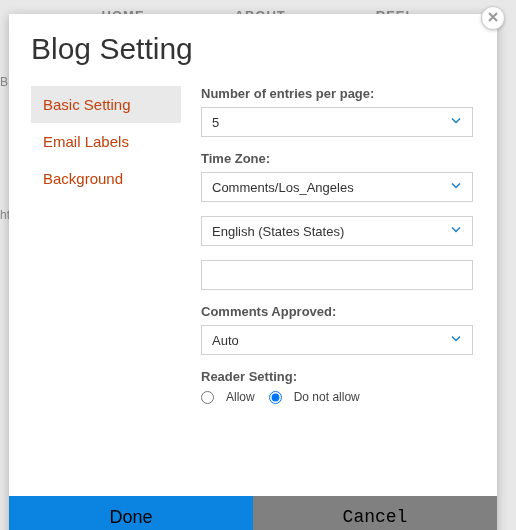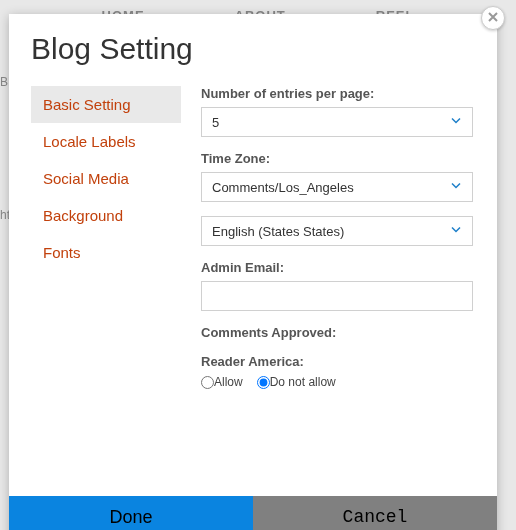--- a/index.html
+++ b/index.html
@@ -15,21 +15,21 @@
 .sidebar-item { padding: 10px 12px; font-size: 15px; color: #c2410c; cursor: pointer; }
 .sidebar-item.active { background: #e9e9e9; }
 .main { flex: 1; padding: 8px 24px 0 20px; }
 .field { margin-bottom: 14px; }
 .label { font-size: 13px; font-weight: bold; color: #555; margin-bottom: 6px; }
 .select-wrap { position: relative; border: 1px solid #d0d0d0; height: 30px; display: flex; align-items: center; padding: 0 10px; font-size: 13px; color: #333; cursor: pointer; background: #fff; }
 .select-wrap .chev { position: absolute; right: 10px; top: 50%; transform: translateY(-50%); }
 .input-wrap { border: 1px solid #d0d0d0; height: 30px; background: #fff; }
 .input-wrap input { border: none; width: 100%; height: 100%; padding: 0 10px; font-size: 13px; outline: none; }
 .radio-row { display: flex; align-items: center; gap: 14px; font-size: 12px; color: #444; margin-top: 4px; }
-.radio-opt { display: flex; align-items: center; gap: 0; }
+.radio-opt { display: flex; align-items: center; gap: 12px; }
 .radio-opt input { margin: 0; }
 .footer { position: absolute; left: 0; right: 0; bottom: 0; height: 42px; display: flex; }
 .btn { flex: 1; border: none; color: #000000; font-size: 18px; cursor: pointer; }
 .btn-primary { background: #0a84e0; }
 .btn-secondary { background: #808080; font-family: Liberation Mono, monospace; }
 .chev svg { width: 12px; height: 12px; }
 </style>
 </head>
 <body>
 
@@ -48,24 +48,22 @@
           <path d="M2 2 L10 10 M10 2 L2 10" stroke="#999" stroke-width="2" fill="none"></path>
         </svg>
     </span>
   </div>
 
   <div class="title">Blog Setting</div>
 
   <div class="content">
     <div class="sidebar">
       <div class="sidebar-item active"><span>Basic Setting</span></div>
-      <div class="sidebar-item"><span>Locale Labels</span></div>
-      <div class="sidebar-item"><span>Social Media</span></div>
+      <div class="sidebar-item"><span>Email Labels</span></div>
       <div class="sidebar-item"><span>Background</span></div>
-      <div class="sidebar-item"><span>Fonts</span></div>
     </div>
 
     <div class="main">
 
       <div class="field">
         <div class="label">Number of entries per page:</div>
         <div class="select-wrap">
           <span>5</span>
           <span class="chev"><svg viewBox="0 0 12 12">
                 <path d="M2 4 L6 8 L10 4" stroke="#1e7fc9" stroke-width="1.5" fill="none"></path>
@@ -86,32 +84,37 @@
       <div class="field">
         <div class="select-wrap">
           <span>English (States States)</span>
           <span class="chev"><svg viewBox="0 0 12 12">
                 <path d="M2 4 L6 8 L10 4" stroke="#1e7fc9" stroke-width="1.5" fill="none"></path>
               </svg></span>
         </div>
       </div>
 
       <div class="field">
-        <div class="label">Admin Email:</div>
         <div class="input-wrap">
           <input type="text" value="" style="">
         </div>
       </div>
 
       <div class="field">
         <div class="label">Comments Approved:</div>
+        <div class="select-wrap">
+          <span>Auto</span>
+          <span class="chev"><svg viewBox="0 0 12 12">
+                <path d="M2 4 L6 8 L10 4" stroke="#1e7fc9" stroke-width="1.5" fill="none"></path>
+              </svg></span>
+        </div>
       </div>
 
       <div class="field">
-        <div class="label">Reader America:</div>
+        <div class="label">Reader Setting:</div>
         <div class="radio-row">
           <label class="radio-opt">
             <input type="radio" name="rc" style="">
             <span>Allow</span>
           </label>
           <label class="radio-opt">
             <input type="radio" name="rc" checked="" style="">
             <span>Do not allow</span>
           </label>
         </div>

